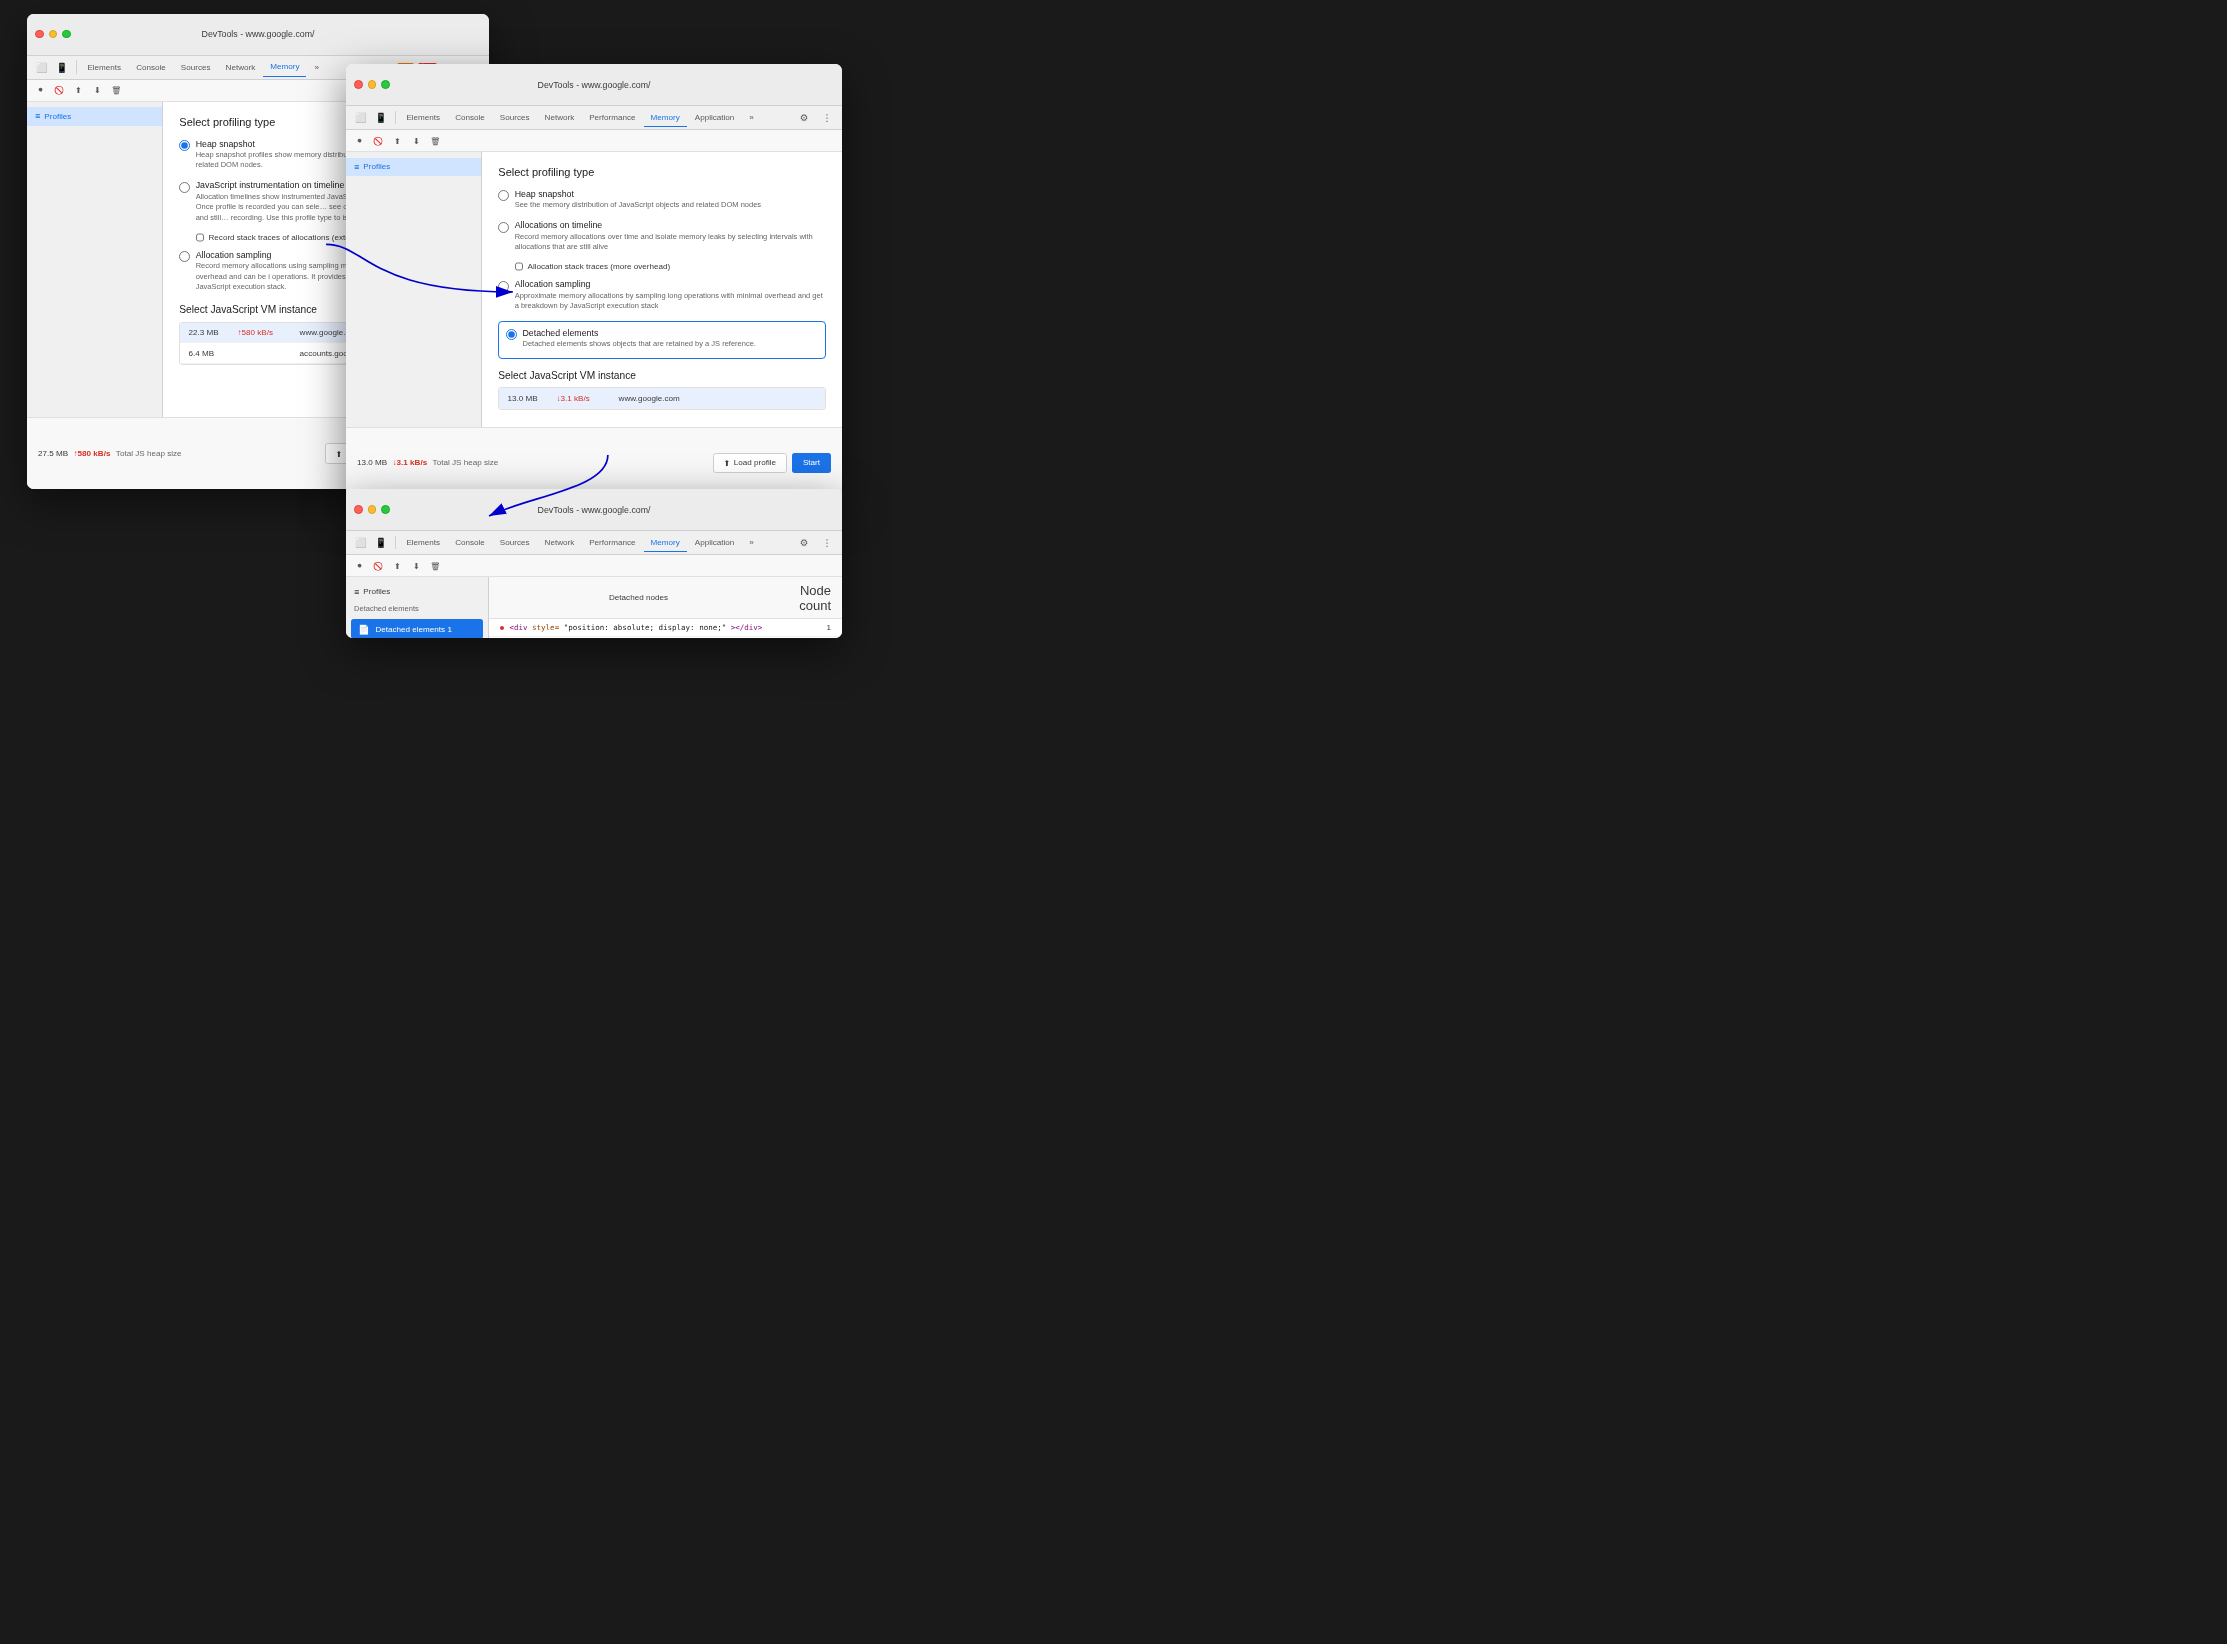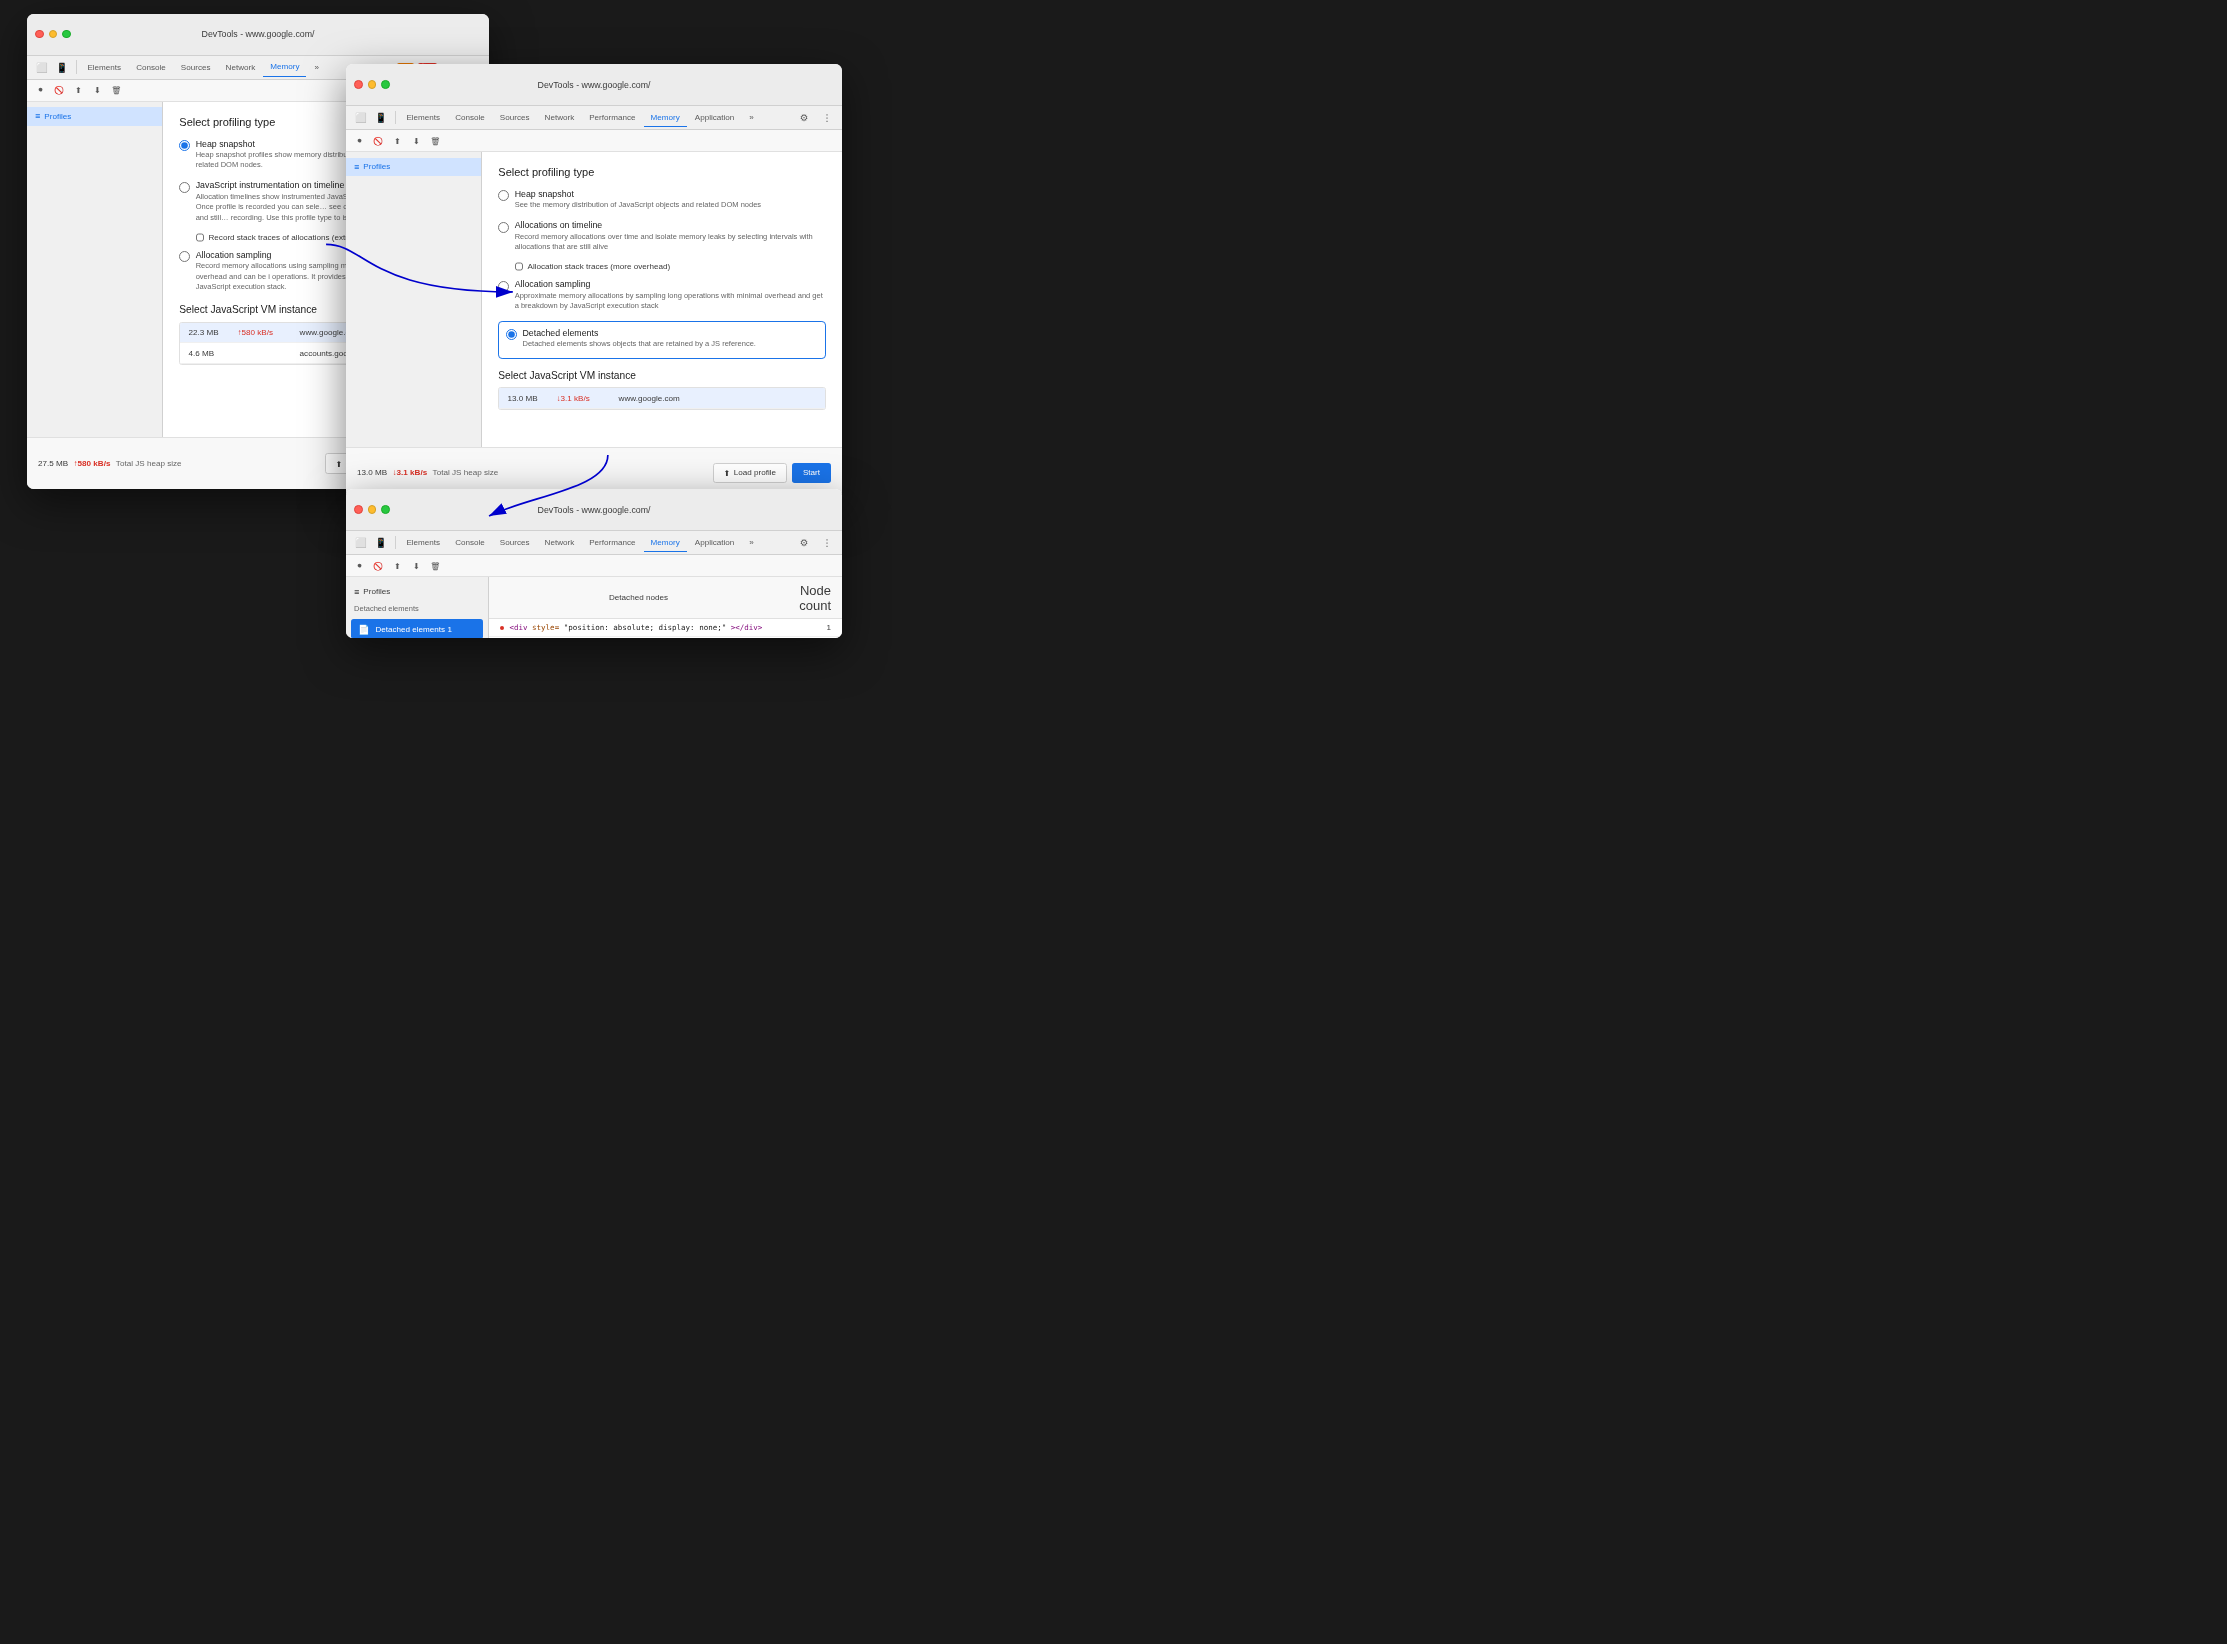--- a/index.html
+++ b/index.html
@@ -247,21 +247,21 @@
       font-size: 8.1px;
       color: #d93025;
       min-width: 54px;
     }
     .vm-url {
       font-size: 8.1px;
       color: #3a3a3a;
     }
 
     .footer-bar {
-      padding: 15px 11px;
+      padding: 25px 11px;
       border-top: 0.7px solid #e0e0e0;
       display: flex;
       align-items: center;
       justify-content: space-between;
       background: #f8f8f8;
     }
     .footer-stats {
       font-size: 8.1px;
       color: #3a3a3a;
       display: flex;
@@ -509,21 +509,21 @@
       </div>
 
       <div class="vm-section-title">Select JavaScript VM instance</div>
       <div class="vm-table">
         <div class="vm-row selected">
           <span class="vm-size">22.3 MB</span>
           <span class="vm-speed">↑580 kB/s</span>
           <span class="vm-url">www.google.com</span>
         </div>
         <div class="vm-row">
-          <span class="vm-size">4.6 MB</span>
+          <span class="vm-size">6.4 MB</span>
           <span class="vm-speed"></span>
           <span class="vm-url">accounts.google.com: Ro…</span>
         </div>
       </div>
     </div>
   </div>
 
   <div class="footer-bar">
     <div class="footer-stats">
       <span>27.5 MB</span>

